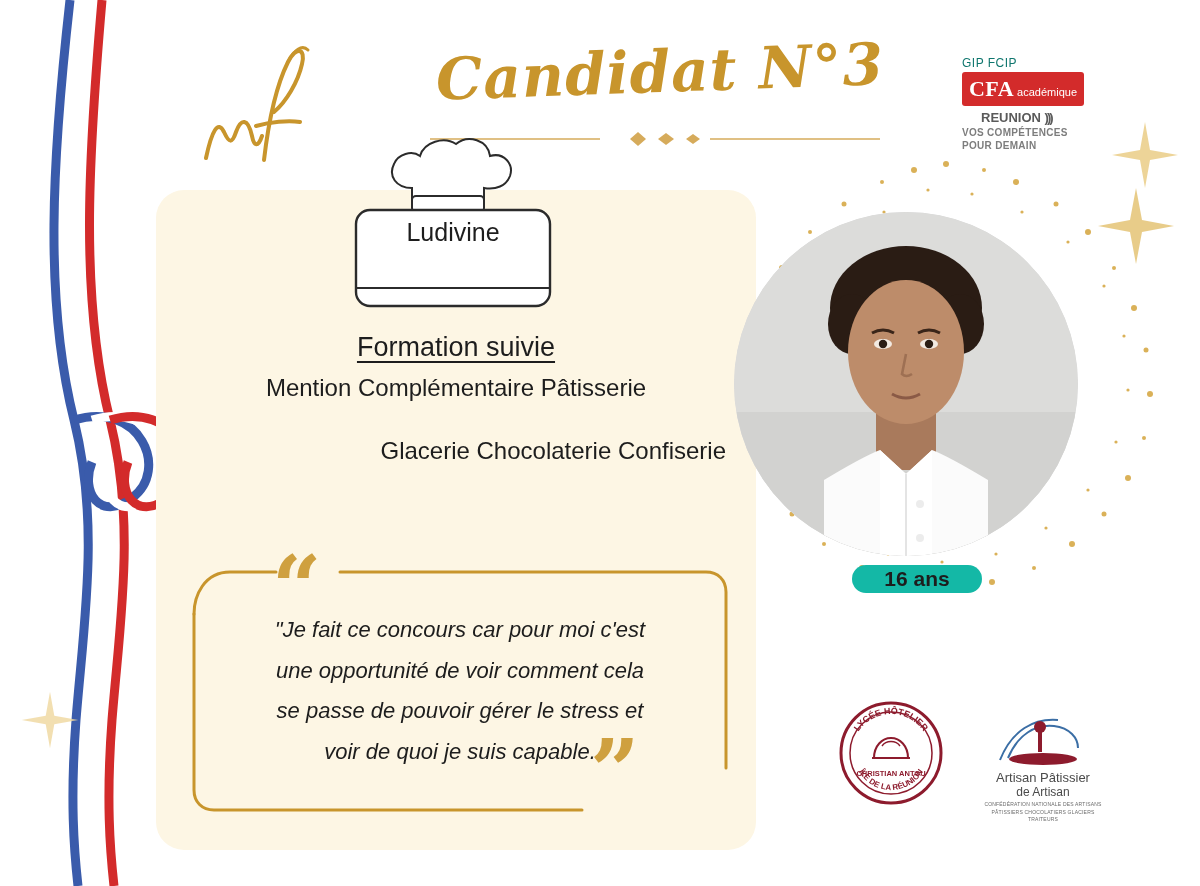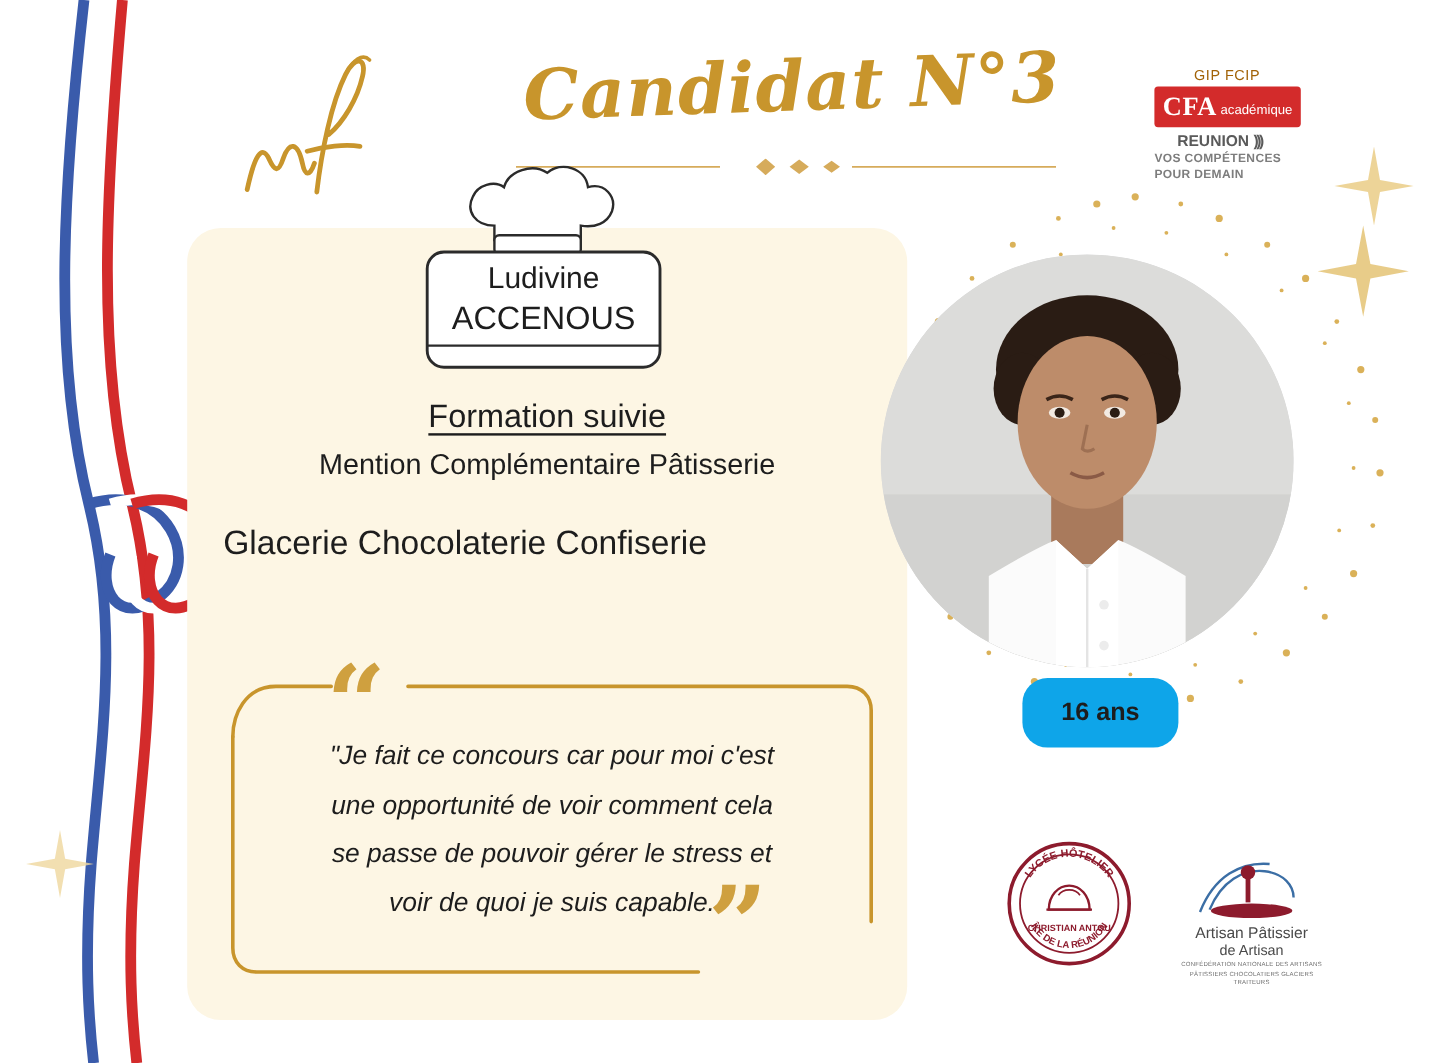--- a/index.html
+++ b/index.html
@@ -69,23 +69,22 @@
   .cfa {
     position: absolute;
     left: 962px;
     top: 56px;
     width: 140px;
     color: #6a6a6a;
   }
   .cfa-gip {
     font-size: 12px;
     letter-spacing: .5px;
-    color: #a16207;
+    color: #0f766e;
     margin-bottom: 2px;
-    margin-left: 33px;
   }
   .cfa-badge {
     position: relative;
     width: 122px;
     height: 34px;
     background: #d32b2b;
     border-radius: 3px;
     display: flex;
     align-items: center;
     justify-content: center;
@@ -175,22 +174,22 @@
     width: 540px;
     text-align: center;
     font-size: 24px;
     color: #1d1d1d;
   }
   .formation-line2 {
     position: absolute;
     left: 186px;
     top: 437px;
     width: 540px;
-    text-align: left;
-    font-size: 28px;
+    text-align: right;
+    font-size: 24px;
     color: #1d1d1d;
   }
   .why-title {
     position: absolute;
     left: 186px;
     top: 510px;
     width: 540px;
     text-align: center;
     font-size: 26px;
     color: #1d1d1d;
@@ -246,22 +245,22 @@
     height: 344px;
     border-radius: 50%;
     overflow: hidden;
     background: #d8d8d8;
   }
   .age-badge {
     position: absolute;
     left: 852px;
     top: 565px;
     width: 130px;
-    height: 58px;
-    background: #0ea5e9;
+    height: 28px;
+    background: #14b8a6;
     border-radius: 21px;
     display: flex;
     align-items: center;
     justify-content: center;
     font-size: 21px;
     font-weight: bold;
     color: #1d1d1d;
   }
 
   
@@ -369,21 +368,20 @@
 
   <div class="card"></div>
 
   <svg class="nameplate" viewBox="0 0 230 190">
     <path d="M74 58 C58 58 50 46 56 34 C60 24 74 20 82 26 C86 12 106 6 118 14 C130 4 150 10 152 26 C166 22 176 34 172 46 C168 56 158 60 146 58 L146 70 L74 70 Z" fill="#ffffff" stroke="#2b2b2b" stroke-width="2"></path>
     <rect x="74" y="66" width="72" height="16" rx="4" fill="#ffffff" stroke="#2b2b2b" stroke-width="2"></rect>
     <rect x="18" y="80" width="194" height="96" rx="14" fill="#ffffff" stroke="#2b2b2b" stroke-width="2.4"></rect>
     <path d="M18 158 L212 158" stroke="#2b2b2b" stroke-width="2"></path>
   </svg>
   <div class="name-first">Ludivine</div>
-  <div class="name-last">ACCENOUS</div>
 
   <div class="section-title">Formation suivie</div>
   <div class="formation-line1">Mention Complémentaire Pâtisserie</div>
   <div class="formation-line2">Glacerie Chocolaterie Confiserie</div>
 
 
   <div class="quotebox">
     <svg class="quote-border" viewBox="0 0 540 245" preserveAspectRatio="none">
       <path d="M150 4 L516 4 C528 4 536 12 536 24 L536 200" stroke="#c8952c" stroke-width="3" fill="none" stroke-linecap="round"></path>
       <path d="M4 46 L4 222 C4 234 12 242 24 242 L392 242" stroke="#c8952c" stroke-width="3" fill="none" stroke-linecap="round"></path>

